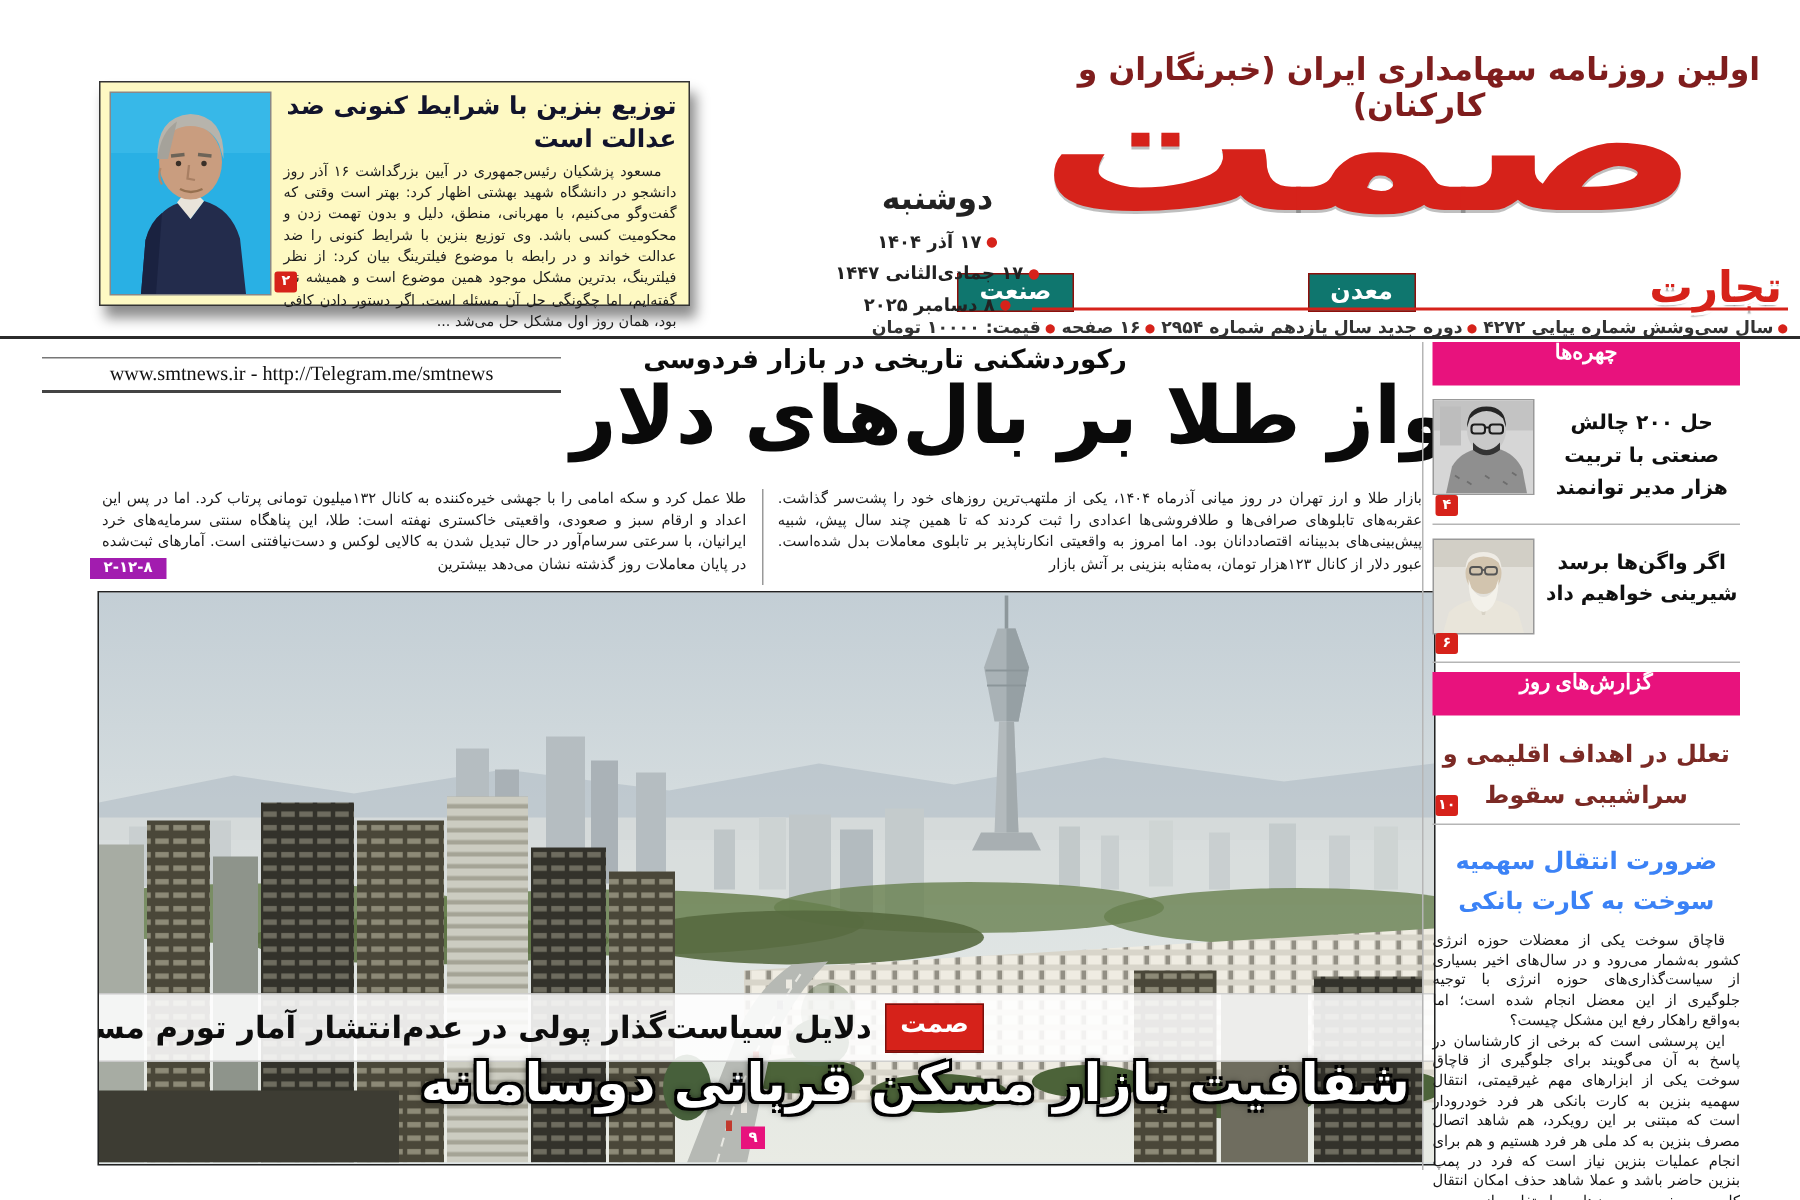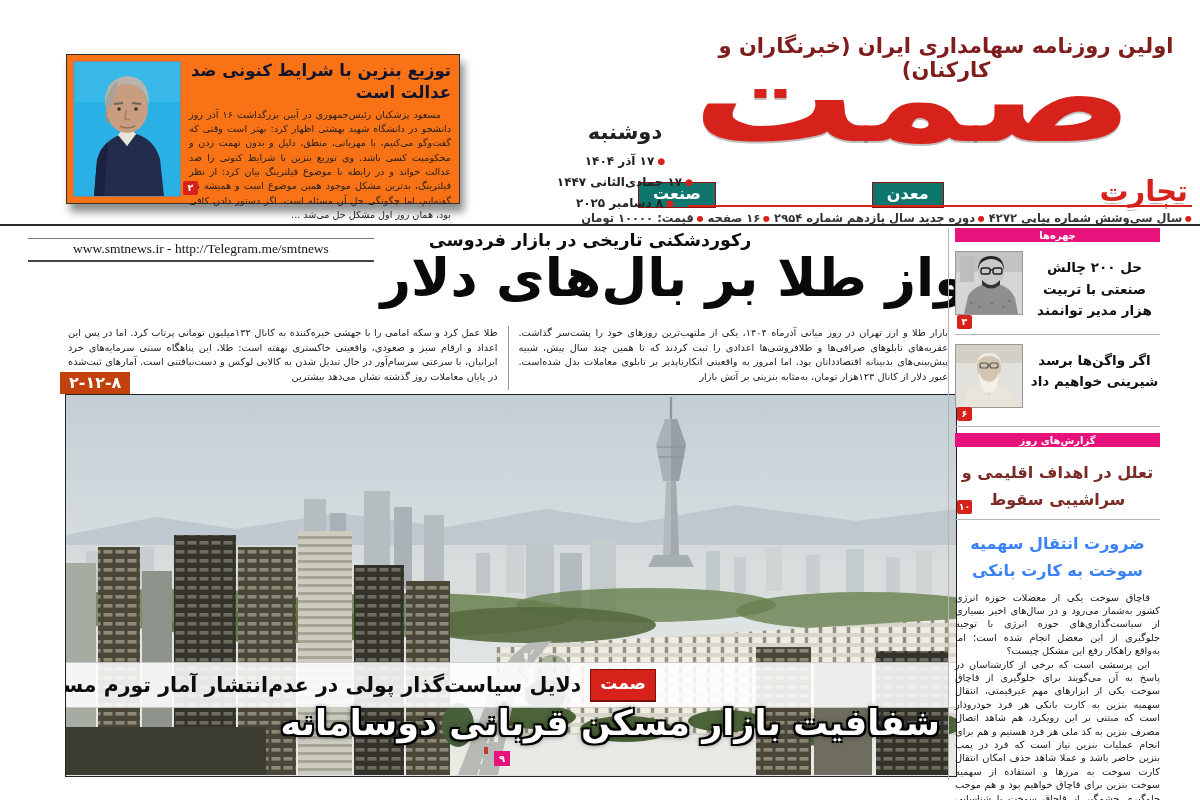--- a/index.html
+++ b/index.html
@@ -23,21 +23,21 @@
   .dateblock{left:552px;top:120px;width:146px;text-align:center;}
   .weekday{font-size:21px;font-weight:bold;color:#222;margin-bottom:7px;}
   .dline{font-size:12px;color:#222;font-weight:bold;line-height:1.75;white-space:nowrap;}
   .dline::before{content:"● ";color:#d6221a;font-size:9px;vertical-align:1px;}
   .infoline{left:688px;top:205px;width:504px;border-top:2px solid #d6221a;padding-top:4px;
             text-align:center;font-size:11.5px;color:#333;white-space:nowrap;font-weight:bold;}
   .infopart::before{content:"● ";color:#d6221a;font-size:8px;vertical-align:1px;}
   .fullrule{left:0;right:0;top:224px;border-top:2px solid #2b2b2b;}
 
   
-  .tlbox{left:66px;top:54px;width:392px;height:148px;background:#f97316;border:1px solid #333;
+  .tlbox{left:66px;top:54px;width:392px;height:148px;background:#fef9c3;border:1px solid #333;
          box-shadow:4px 8px 8px rgba(0,0,0,.45);}
   .tlphoto{position:absolute;left:6px;top:6px;width:106px;height:134px;border:1px solid #888;}
   .tltext{position:absolute;right:8px;left:122px;top:5px;bottom:4px;}
   .tltitle{font-size:16.5px;font-weight:bold;color:#12142c;line-height:1.35;text-align:right;}
   .tlbody{font-size:9.6px;color:#1d1d1d;text-align:justify;line-height:1.5;margin-top:3px;
           text-indent:10px;}
   .rbadge{display:inline-block;background:#d6221a;color:#fff;font-weight:bold;font-size:9.5px;
           width:15px;height:14px;line-height:14px;text-align:center;border-radius:2px;}
   .tlbadge{position:absolute;left:116px;bottom:8px;}
 
@@ -47,43 +47,43 @@
            font-family:"Liberation Serif",serif;font-size:13.5px;color:#111;margin-top:32px;}
 
   
   .kicker{left:310px;top:230px;width:560px;text-align:center;font-size:17.5px;font-weight:bold;color:#0c0c0c;}
   .mainhead{left:140px;top:248px;width:880px;text-align:right;font-size:53px;font-weight:bold;
             color:#0a0a0a;line-height:1.15;letter-spacing:-1px;}
   .leadcols{left:58px;top:326px;width:890px;height:64px;display:flex;direction:rtl;}
   .leadcol{flex:1;font-size:9.8px;line-height:1.5;text-align:justify;color:#1b1b1b;
            padding:0 0 0 10px;}
   .leadcol + .leadcol{border-right:1px solid #999;padding-right:10px;}
-  .pinkbadge{display:inline-block;background:#c2410c;color:#fff;font-weight:bold;font-size:16px;
+  .pinkbadge{display:inline-block;background:#a21caf;color:#fff;font-weight:bold;font-size:10px;
              padding:1px 9px 2px;direction:ltr;}
   .leadbadge{left:60px;top:372px;}
 
   
   .photo{left:65px;top:394px;width:890px;height:381px;border:1px solid #222;overflow:hidden;background:#dfe5e6;}
   .strip{position:absolute;left:0;right:0;top:267px;height:44px;background:rgba(255,255,255,.88);
          border-top:1px solid rgba(120,120,120,.35);border-bottom:1px solid rgba(120,120,120,.35);}
   .stripin{position:absolute;right:300px;top:0;height:100%;display:flex;align-items:center;gap:9px;direction:rtl;}
   .minilogo{background:#d6221a;color:#fff;font-weight:bold;font-size:17px;line-height:1.15;
             padding:4px 9px 6px;border:1px solid #7a100c;box-shadow:0 1px 0 #7a100c;}
   .striptext{font-size:20.5px;font-weight:bold;color:#0d0d0d;white-space:nowrap;}
   .bigcaption{position:absolute;right:16px;top:308px;font-size:35px;font-weight:bold;color:#fff;
       white-space:nowrap;
       text-shadow:-2px -2px 0 #000,2px -2px 0 #000,-2px 2px 0 #000,2px 2px 0 #000,0 0 6px #000;margin-left:40px;}
   .photobadge{position:absolute;left:428px;top:356px;background:#e8127d;color:#fff;font-weight:bold;
       font-size:10px;width:16px;height:15px;line-height:15px;text-align:center;}
 
   
   .vdivider{left:948px;top:228px;height:552px;width:0;border-left:1px solid #b5b5b5;}
   .sidebar{left:955px;top:228px;width:205px;}
-  .pinkbar{height:14px;background:#e8127d;color:#fff;font-size:10px;font-weight:bold;
-           text-align:center;line-height:15px;letter-spacing:2px;}
+  .pinkbar{height:29px;background:#e8127d;color:#fff;font-size:14px;font-weight:bold;
+           text-align:center;line-height:15px;letter-spacing:2px;font-family:Liberation Serif, serif;}
   .sideitem{position:relative;padding:15px 0 12px;border-bottom:1px solid #b5b5b5;min-height:64px;}
   .sphoto{position:absolute;left:0;top:9px;width:66px;height:62px;border:1px solid #999;}
   .stitle{margin-left:74px;text-align:center;font-size:13.5px;font-weight:bold;color:#101010;line-height:1.6;}
   .sbadge{position:absolute;left:2px;bottom:5px;}
   .reptitle1{position:relative;padding:12px 0 6px;border-bottom:1px solid #b5b5b5;text-align:center;
              font-size:16px;font-weight:bold;color:#7b2a25;line-height:1.7;}
   .reptitle2{padding:10px 0 6px;text-align:center;font-size:16px;font-weight:bold;color:#3b82f6;line-height:1.7;}
   .repbody{font-size:9.8px;line-height:1.37;text-align:justify;color:#161616;}
   .repbody p{margin:0;text-indent:10px;}
 </style>

